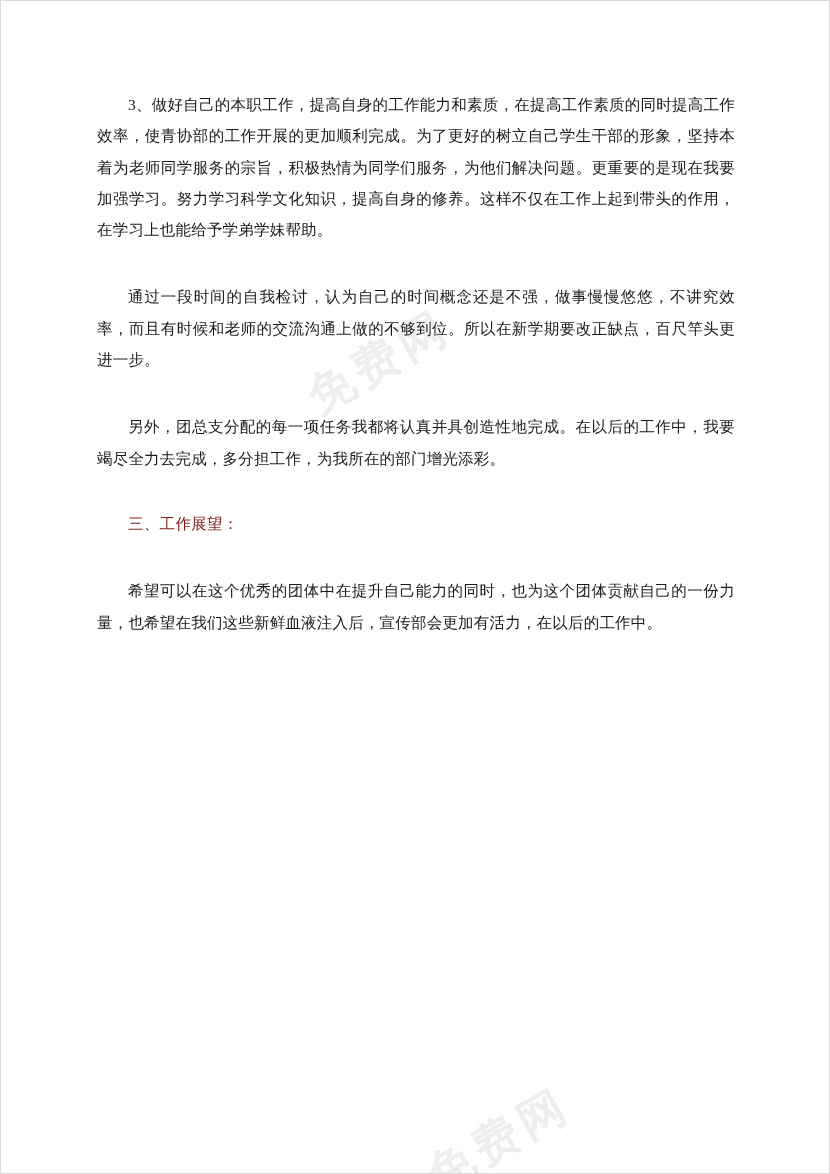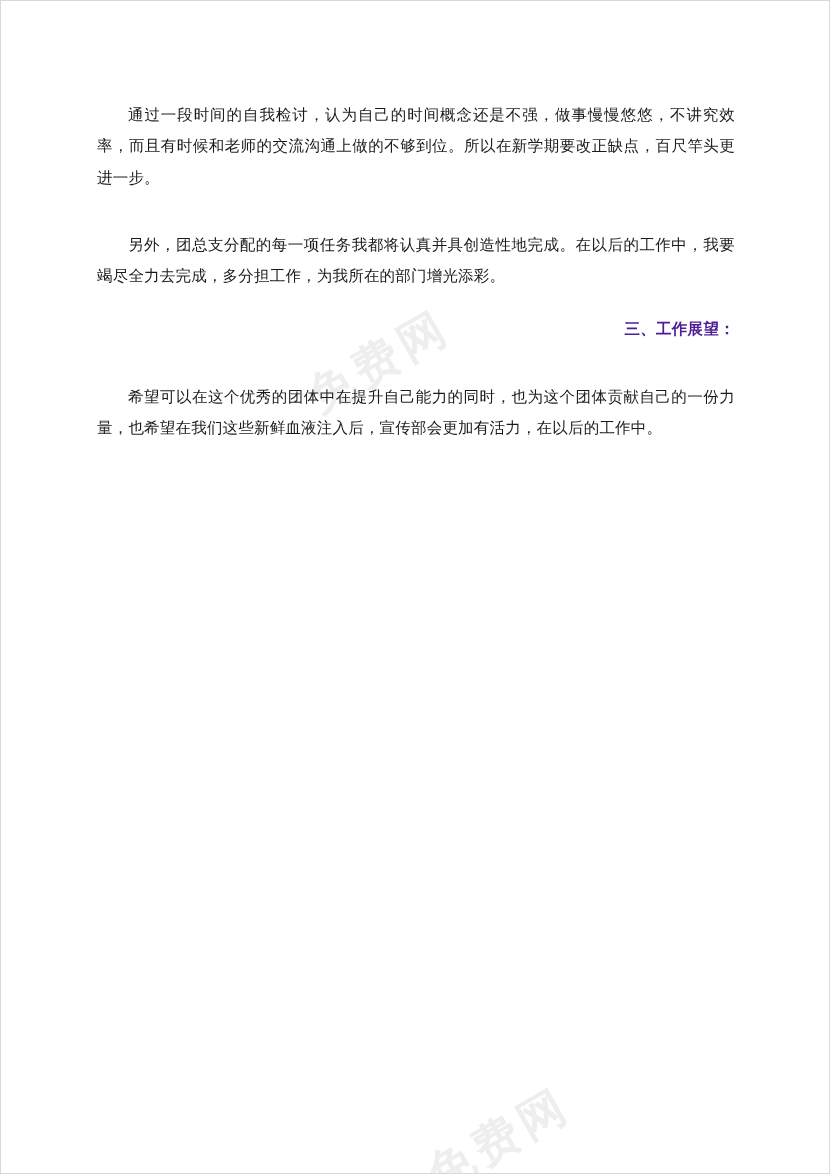--- a/index.html
+++ b/index.html
@@ -29,31 +29,30 @@
     font-size: 15.5px;
     line-height: 2.02;
     color: #1a1a1a;
     text-align: justify;
     text-justify: inter-ideograph;
     margin: 0 0 26px 0;
     text-indent: 2em;
     letter-spacing: 0.2px;
   }
   .para.tight {
-    margin-bottom: 12px;
+    margin-bottom: 24px;
   }
   .heading {
     font-size: 15.5px;
     line-height: 2.02;
-    color: #4c1d95;
-    font-weight: bold;
+    color: #7f1d1d;
+    font-weight: normal;
     margin: 0 0 26px 0;
     text-indent: 2em;
     letter-spacing: 0.3px;
-    text-align: right;
   }
   .spacer-lg {
     height: 10px;
   }
   
   .watermark {
     position: absolute;
     color: rgba(150, 150, 150, 0.16);
     font-size: 46px;
     font-weight: bold;
@@ -77,20 +76,21 @@
 </head>
 <body>
 
 <div class="page">
 
   <div class="watermark wm-1">免费网</div>
   <div class="watermark wm-2">免费网</div>
 
   <div class="content">
 
+    <p class="para">3、做好自己的本职工作，提高自身的工作能力和素质，在提高工作素质的同时提高工作效率，使青协部的工作开展的更加顺利完成。为了更好的树立自己学生干部的形象，坚持本着为老师同学服务的宗旨，积极热情为同学们服务，为他们解决问题。更重要的是现在我要加强学习。努力学习科学文化知识，提高自身的修养。这样不仅在工作上起到带头的作用，在学习上也能给予学弟学妹帮助。</p>
 
     <div class="spacer-lg"></div>
 
     <p class="para">通过一段时间的自我检讨，认为自己的时间概念还是不强，做事慢慢悠悠，不讲究效率，而且有时候和老师的交流沟通上做的不够到位。所以在新学期要改正缺点，百尺竿头更进一步。</p>
 
     <div class="spacer-lg"></div>
 
     <p class="para tight">另外，团总支分配的每一项任务我都将认真并具创造性地完成。在以后的工作中，我要竭尽全力去完成，多分担工作，为我所在的部门增光添彩。</p>
 
     <div class="spacer-lg"></div>

